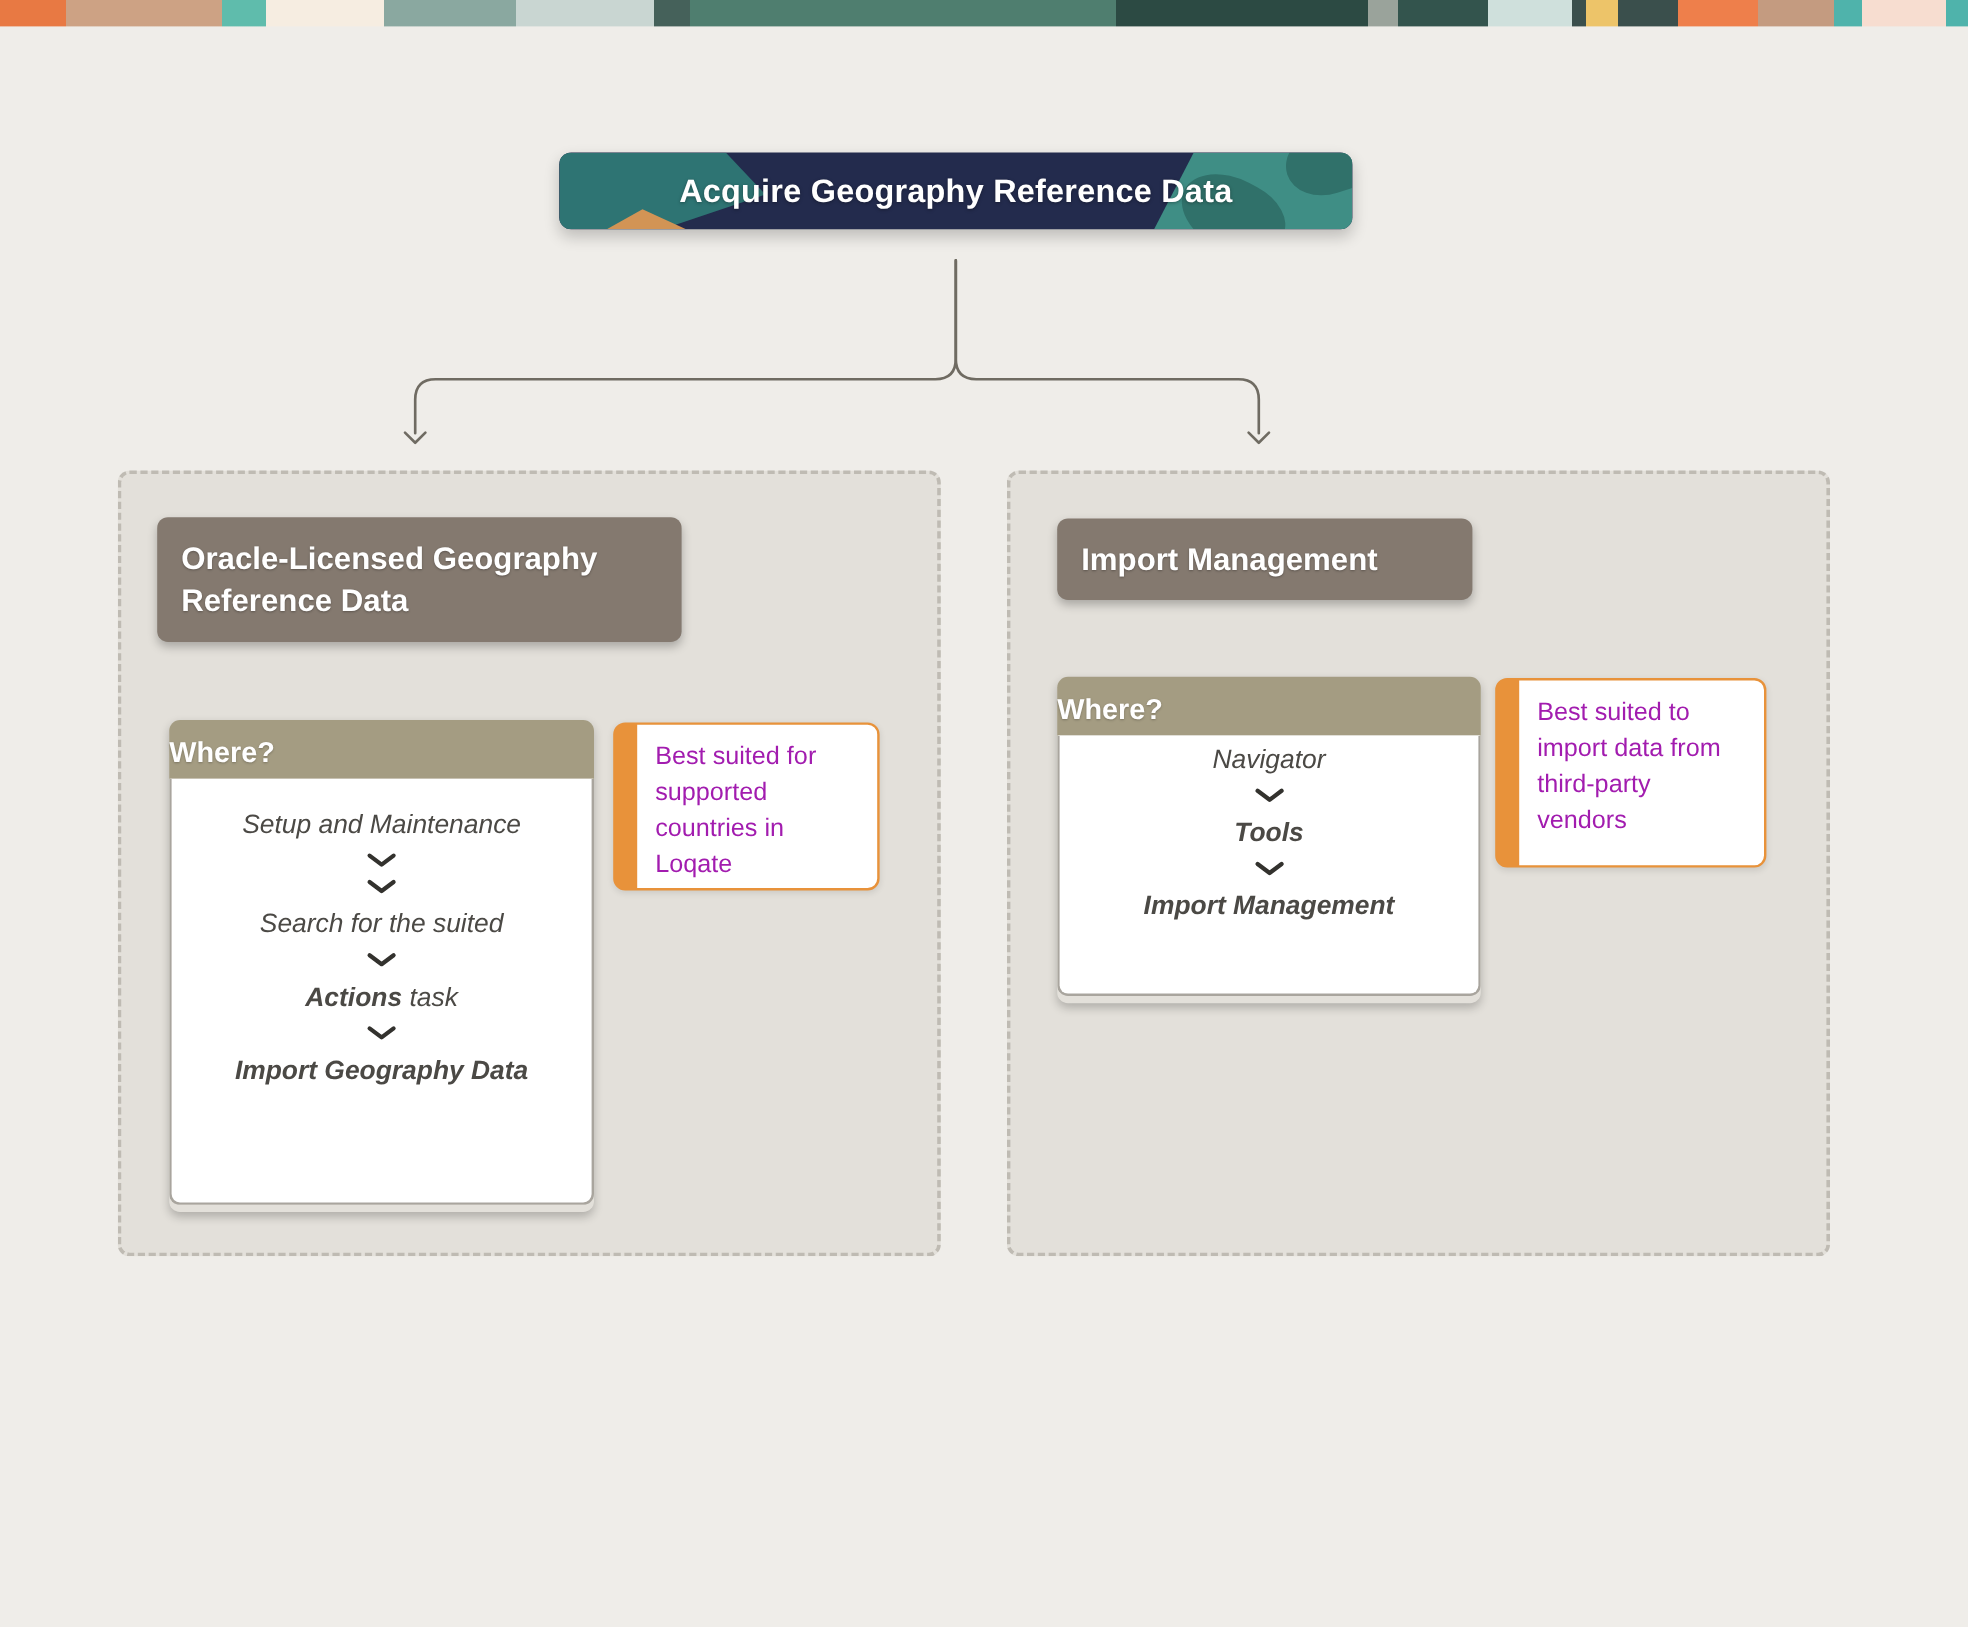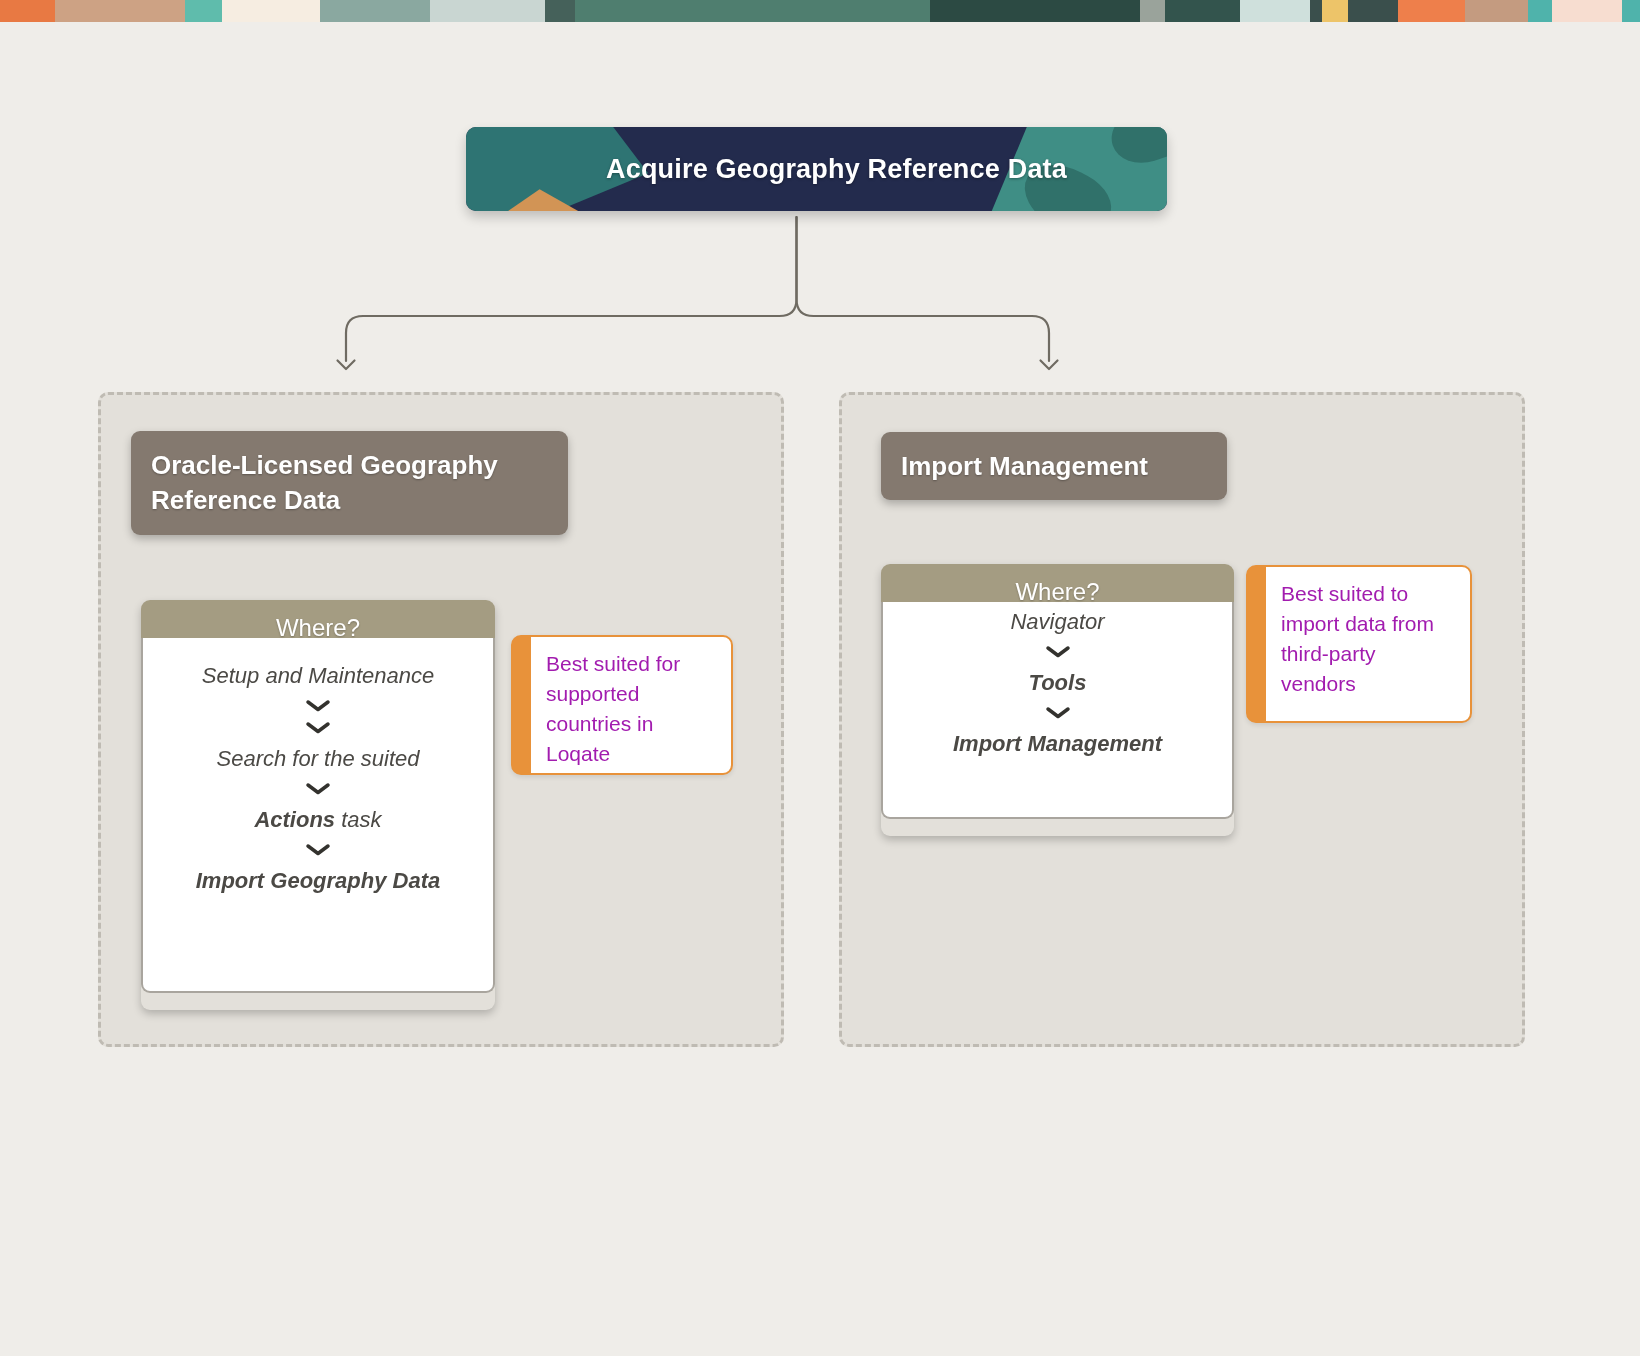--- a/index.html
+++ b/index.html
@@ -32,25 +32,24 @@
       #C49B80 1465px,#C49B80 1528px,
       #4FB3AB 1528px,#4FB3AB 1552px,
       #F7DDD0 1552px,#F7DDD0 1622px,
       #4FB3AB 1622px,#4FB3AB 1640px);
   }
   
   svg.connectors{position:absolute;left:0;top:0;width:1640px;height:1356px;pointer-events:none;}
   svg.connectors path{stroke:#6F6B62;stroke-width:2.2;fill:none;stroke-linecap:round;stroke-linejoin:round;}
   
   .title-node{
-    position:absolute;left:466px;top:127px;width:661px;height:84px;
+    position:absolute;left:466px;top:127px;width:661px;height:64px;
     background:#232B4D;border-radius:10px;overflow:hidden;
     display:flex;align-items:center;justify-content:center;
     box-shadow:0 6px 12px rgba(0,0,0,.20);
-    padding-left:40px;
   }
   .art{position:absolute;inset:0;}
   .art-teal-left{background:#2E7473;clip-path:polygon(0 0,21% 0,26% 55%,13% 100%,0 100%);}
   .art-teal-right{background:#3F8E85;clip-path:polygon(80% 0,100% 0,100% 100%,75% 100%);}
   .leaf{position:absolute;background:#30716A;border-radius:60% 50% 10% 60%;}
   .leaf1{right:55px;bottom:-18px;width:90px;height:60px;transform:rotate(28deg);}
   .leaf2{right:-14px;top:-20px;width:70px;height:55px;transform:rotate(-18deg);}
   .art-orange{background:#D29455;clip-path:polygon(6% 100%,10.5% 74%,16% 100%);}
   .title-text{
     position:relative;z-index:3;color:#fff;font-size:27px;font-weight:bold;
@@ -76,22 +75,22 @@
   .container.right .branch-header{left:39px;top:37px;width:346px;height:68px;}
   
   .where-box{
     position:absolute;border-radius:9px;
     box-shadow:0 4px 8px rgba(0,0,0,.22);
     box-sizing:border-box;
   }
   .container.left .where-box{left:40px;top:205px;width:354px;height:410px;}
   .container.right .where-box{left:39px;top:169px;width:353px;height:272px;}
   .where-header{
-    height:38px;background:#A49C82;border-radius:9px 9px 0 0;
-    color:#fff;font-size:24px;font-weight:normal;line-height:55px;text-align:center;
+    height:49px;background:#A49C82;border-radius:9px 9px 0 0;
+    color:#fff;font-size:24px;font-weight:bold;line-height:55px;text-align:left;
     text-shadow:0 1px 2px rgba(0,0,0,.25);
   }
   .where-body{
     background:#fff;border:2px solid #A9A59E;border-top:none;
     border-radius:0 0 9px 9px;box-sizing:border-box;
     height:calc(100% - 55px);
     text-align:center;font-style:italic;color:#4B4945;font-size:22px;
     padding:22px 32px 0 32px;
   }
   .container.right .where-body{padding-top:4px;}
@@ -100,21 +99,21 @@
   .chev{display:block;margin:8px auto;}
   .chev polyline{stroke:#33322E;stroke-width:3.5;fill:none;stroke-linecap:round;stroke-linejoin:round;}
   
   .note{
     position:absolute;background:#fff;
     border:2px solid #E8923A;border-left:20px solid #E8923A;border-radius:10px;
     box-sizing:border-box;color:#a21caf;font-size:21px;line-height:30px;
     padding:12px 14px 12px 15px;
     box-shadow:0 2px 5px rgba(0,0,0,.10);
   }
-  .container.left .note{left:410px;top:207px;width:222px;height:140px;margin-top:33px;}
+  .container.left .note{left:410px;top:207px;width:222px;height:140px;}
   .container.right .note{left:404px;top:170px;width:226px;height:158px;}
 </style>
 </head>
 <body>
 
 <div class="top-band"></div>
 
 <svg class="connectors" viewBox="0 0 1640 1356">
   <path d="M796.5 217 L796.5 299 Q796.5 316 779.5 316 L363 316 Q346 316 346 333 L346 361"></path>
   <path d="M337.5 360.5 L346 369 L354.5 360.5"></path>

